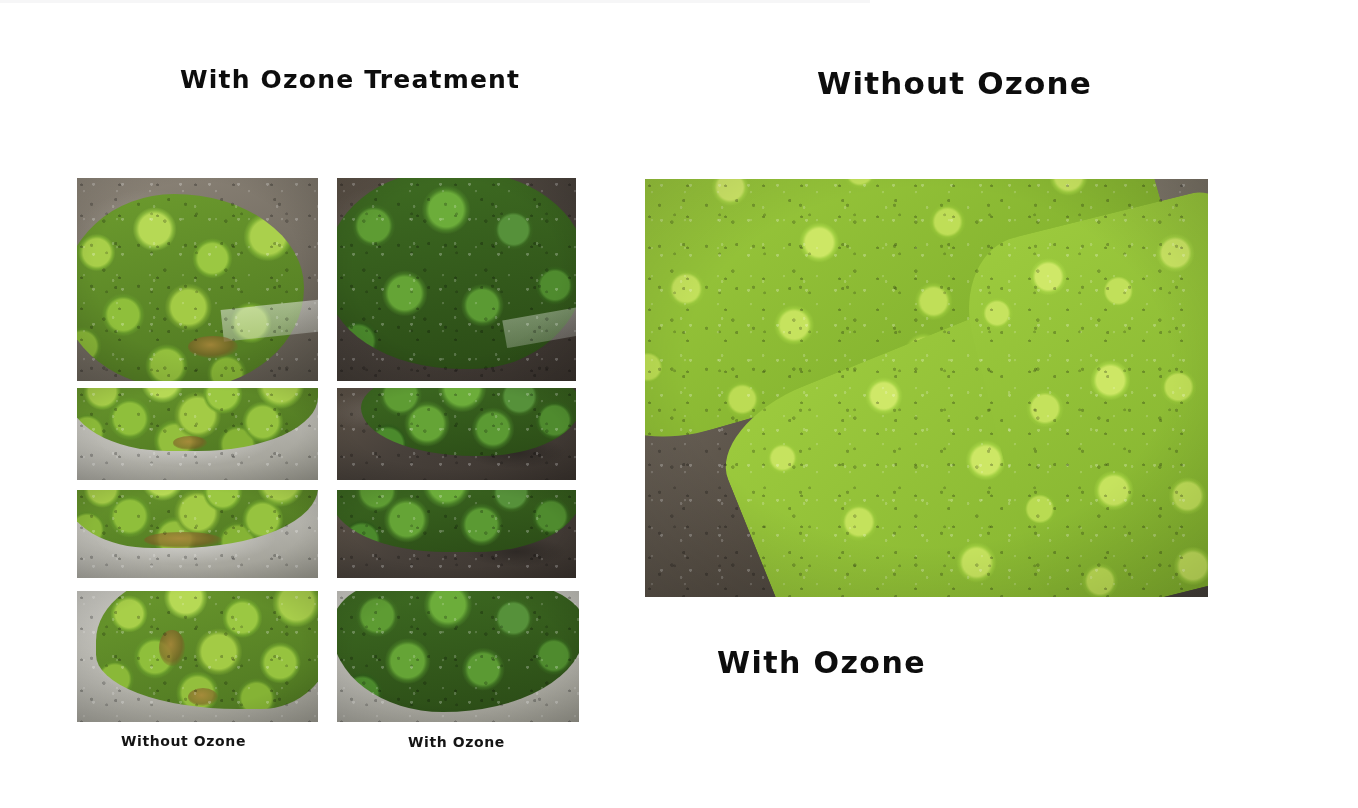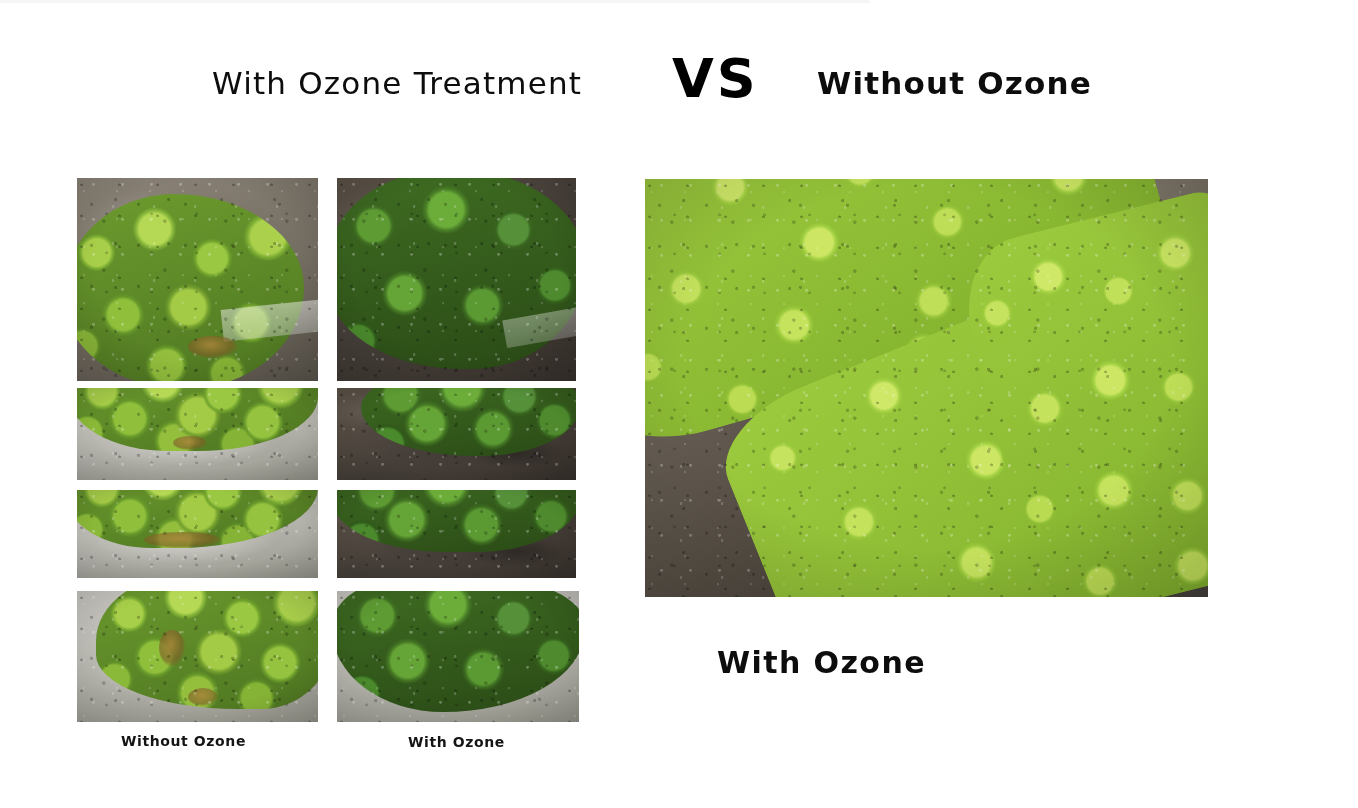--- a/index.html
+++ b/index.html
@@ -27,27 +27,26 @@
   
   .headline {
     position: absolute;
     left: 0; top: 55px;
     width: 1358px;
     height: 70px;
   }
   .title-left {
     position: absolute;
     left: 180px; top: 10px;
-    font-size: 31px;
-    font-weight: 400;
+    font-size: 25px;
+    font-weight: 700;
     letter-spacing: 1.2px;
     color: #0d0d0d;
     white-space: nowrap;
     font-family: "DejaVu Sans", sans-serif;
-    margin-left: 32px;
   }
   .title-vs {
     position: absolute;
     left: 672px; top: -8px;
     font-size: 54px;
     font-weight: 700;
     letter-spacing: 3px;
     color: #000000;
     white-space: nowrap;
     font-family: "DejaVu Sans", sans-serif;
@@ -203,21 +202,20 @@
   }
   .right-caption span { margin-left: 285px; }
 </style>
 </head>
 <body>
 
 <div class="top-band"></div>
 
 <div class="headline">
   <div class="title-left">With Ozone Treatment</div>
-  <div class="title-vs">VS</div>
   <div class="title-right">Without Ozone</div>
 </div>
 
 <div class="photo" style="left:77px; top:178px; width:241px; height:203px;">
   <div class="ph-soil soil-grey"></div>
   <div class="ph-canopy canopy-mid" style="left:-6%; top:8%; width:100%; height:96%; border-radius:46% 54% 50% 50%/52% 48% 52% 48%;"></div>
   <div class="mulch-band" style="left:60%; top:62%; width:46%; height:16%; transform:rotate(-6deg); opacity:.55;"></div>
   <div class="necrosis" style="left:46%; top:78%; width:50px; height:22px;"></div>
   <div class="ph-grain"></div>
   <div class="ph-vig"></div>

